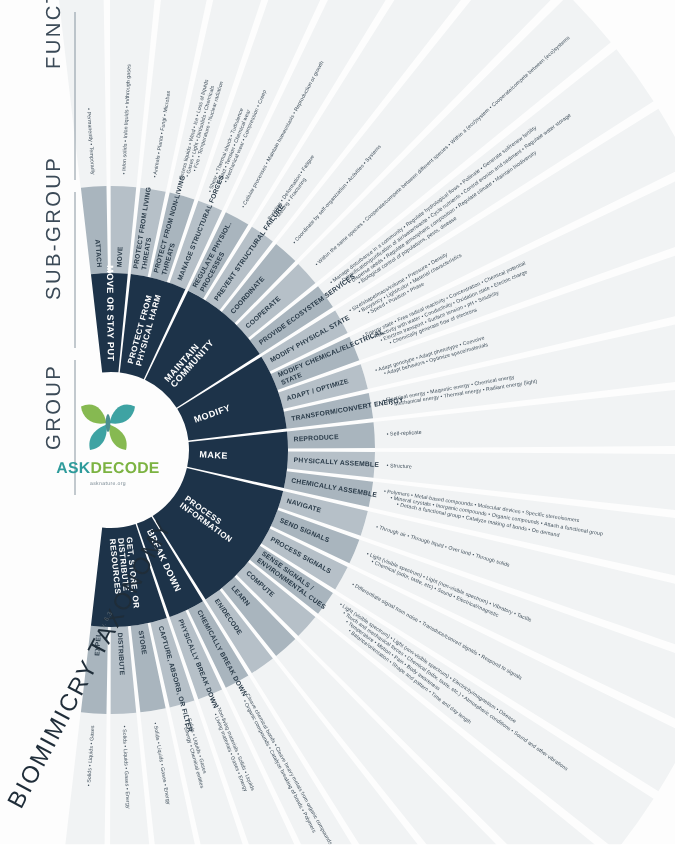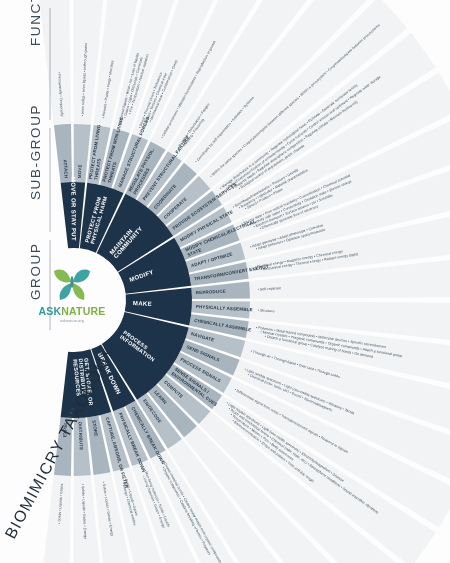--- a/index.html
+++ b/index.html
@@ -239,18 +239,18 @@
 
   <div class="logo-wrap">
     <svg width="44" height="40" viewBox="0 0 44 40">
       <path d="M21 20 C 12 22, 5 17, 4 9 C 12 5, 19 10, 21 20 Z" fill="#7cb342" opacity="0.92"></path>
       <path d="M23 20 C 32 22, 39 17, 40 9 C 32 5, 25 10, 23 20 Z" fill="#2e9b9b" opacity="0.92"></path>
       <path d="M21 21 C 13 24, 8 30, 10 38 C 18 37, 22 30, 21 21 Z" fill="#2e9b9b" opacity="0.92"></path>
       <path d="M23 21 C 31 24, 36 30, 34 38 C 26 37, 22 30, 23 21 Z" fill="#7cb342" opacity="0.92"></path>
       <ellipse cx="22" cy="20" rx="1.6" ry="6" fill="#4a8f8f"></ellipse>
     </svg>
     <div class="logo-name">
-      <span class="logo-ask">ASK</span><span class="logo-nature">NATURE</span>
+      <span class="logo-ask">ASK</span><span class="logo-nature">DECODE</span>
     </div>
     <div class="logo-url">asknature.org</div>
   </div>
 
 </div>
 
 </body></html>

